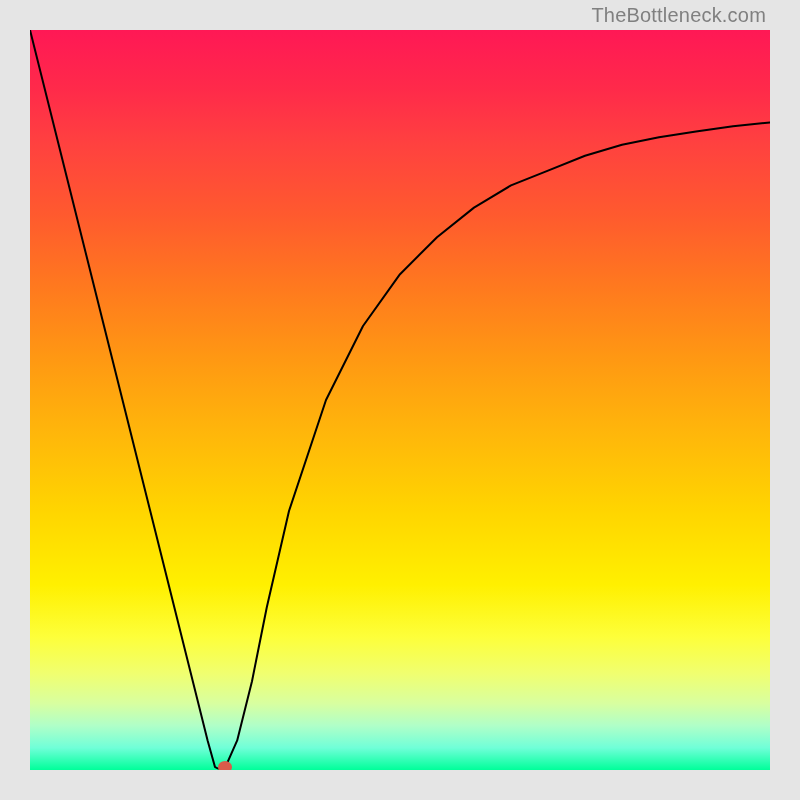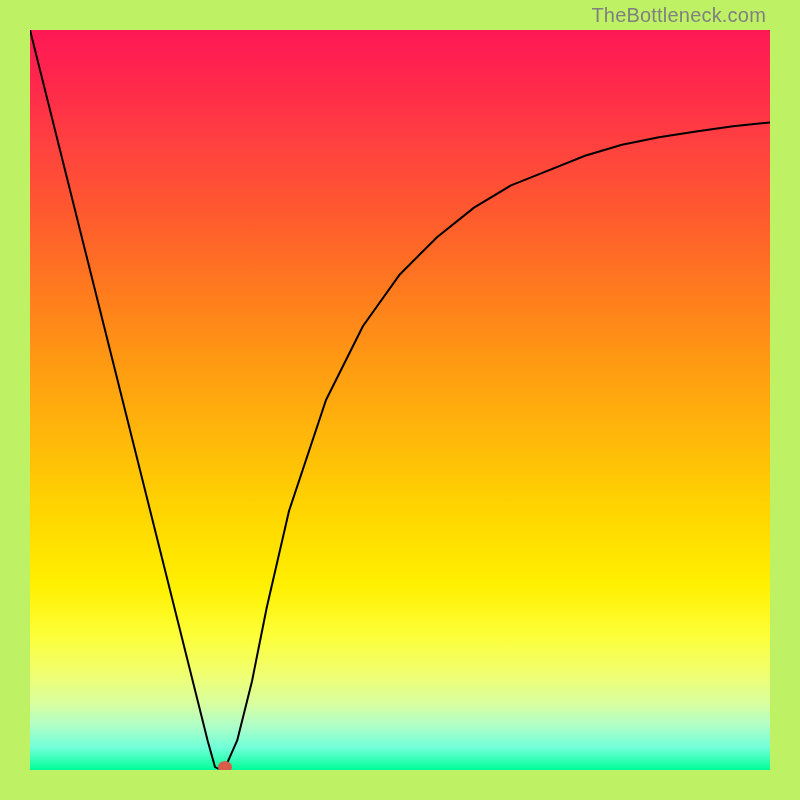--- a/index.html
+++ b/index.html
@@ -7,21 +7,21 @@
     padding: 0;
     width: 800px;
     height: 800px;
     overflow: hidden;
     font-family: Arial, Helvetica, sans-serif;
   }
   .chart-container {
     position: relative;
     width: 800px;
     height: 800px;
-    background: #bef264;
+    background: #e5e5e5;
   }
   .plot-area {
     position: absolute;
     left: 30px;
     top: 30px;
     width: 740px;
     height: 740px;
     background: linear-gradient(to bottom,
       #ff1855 0%,
       #ff2a4a 8%,

